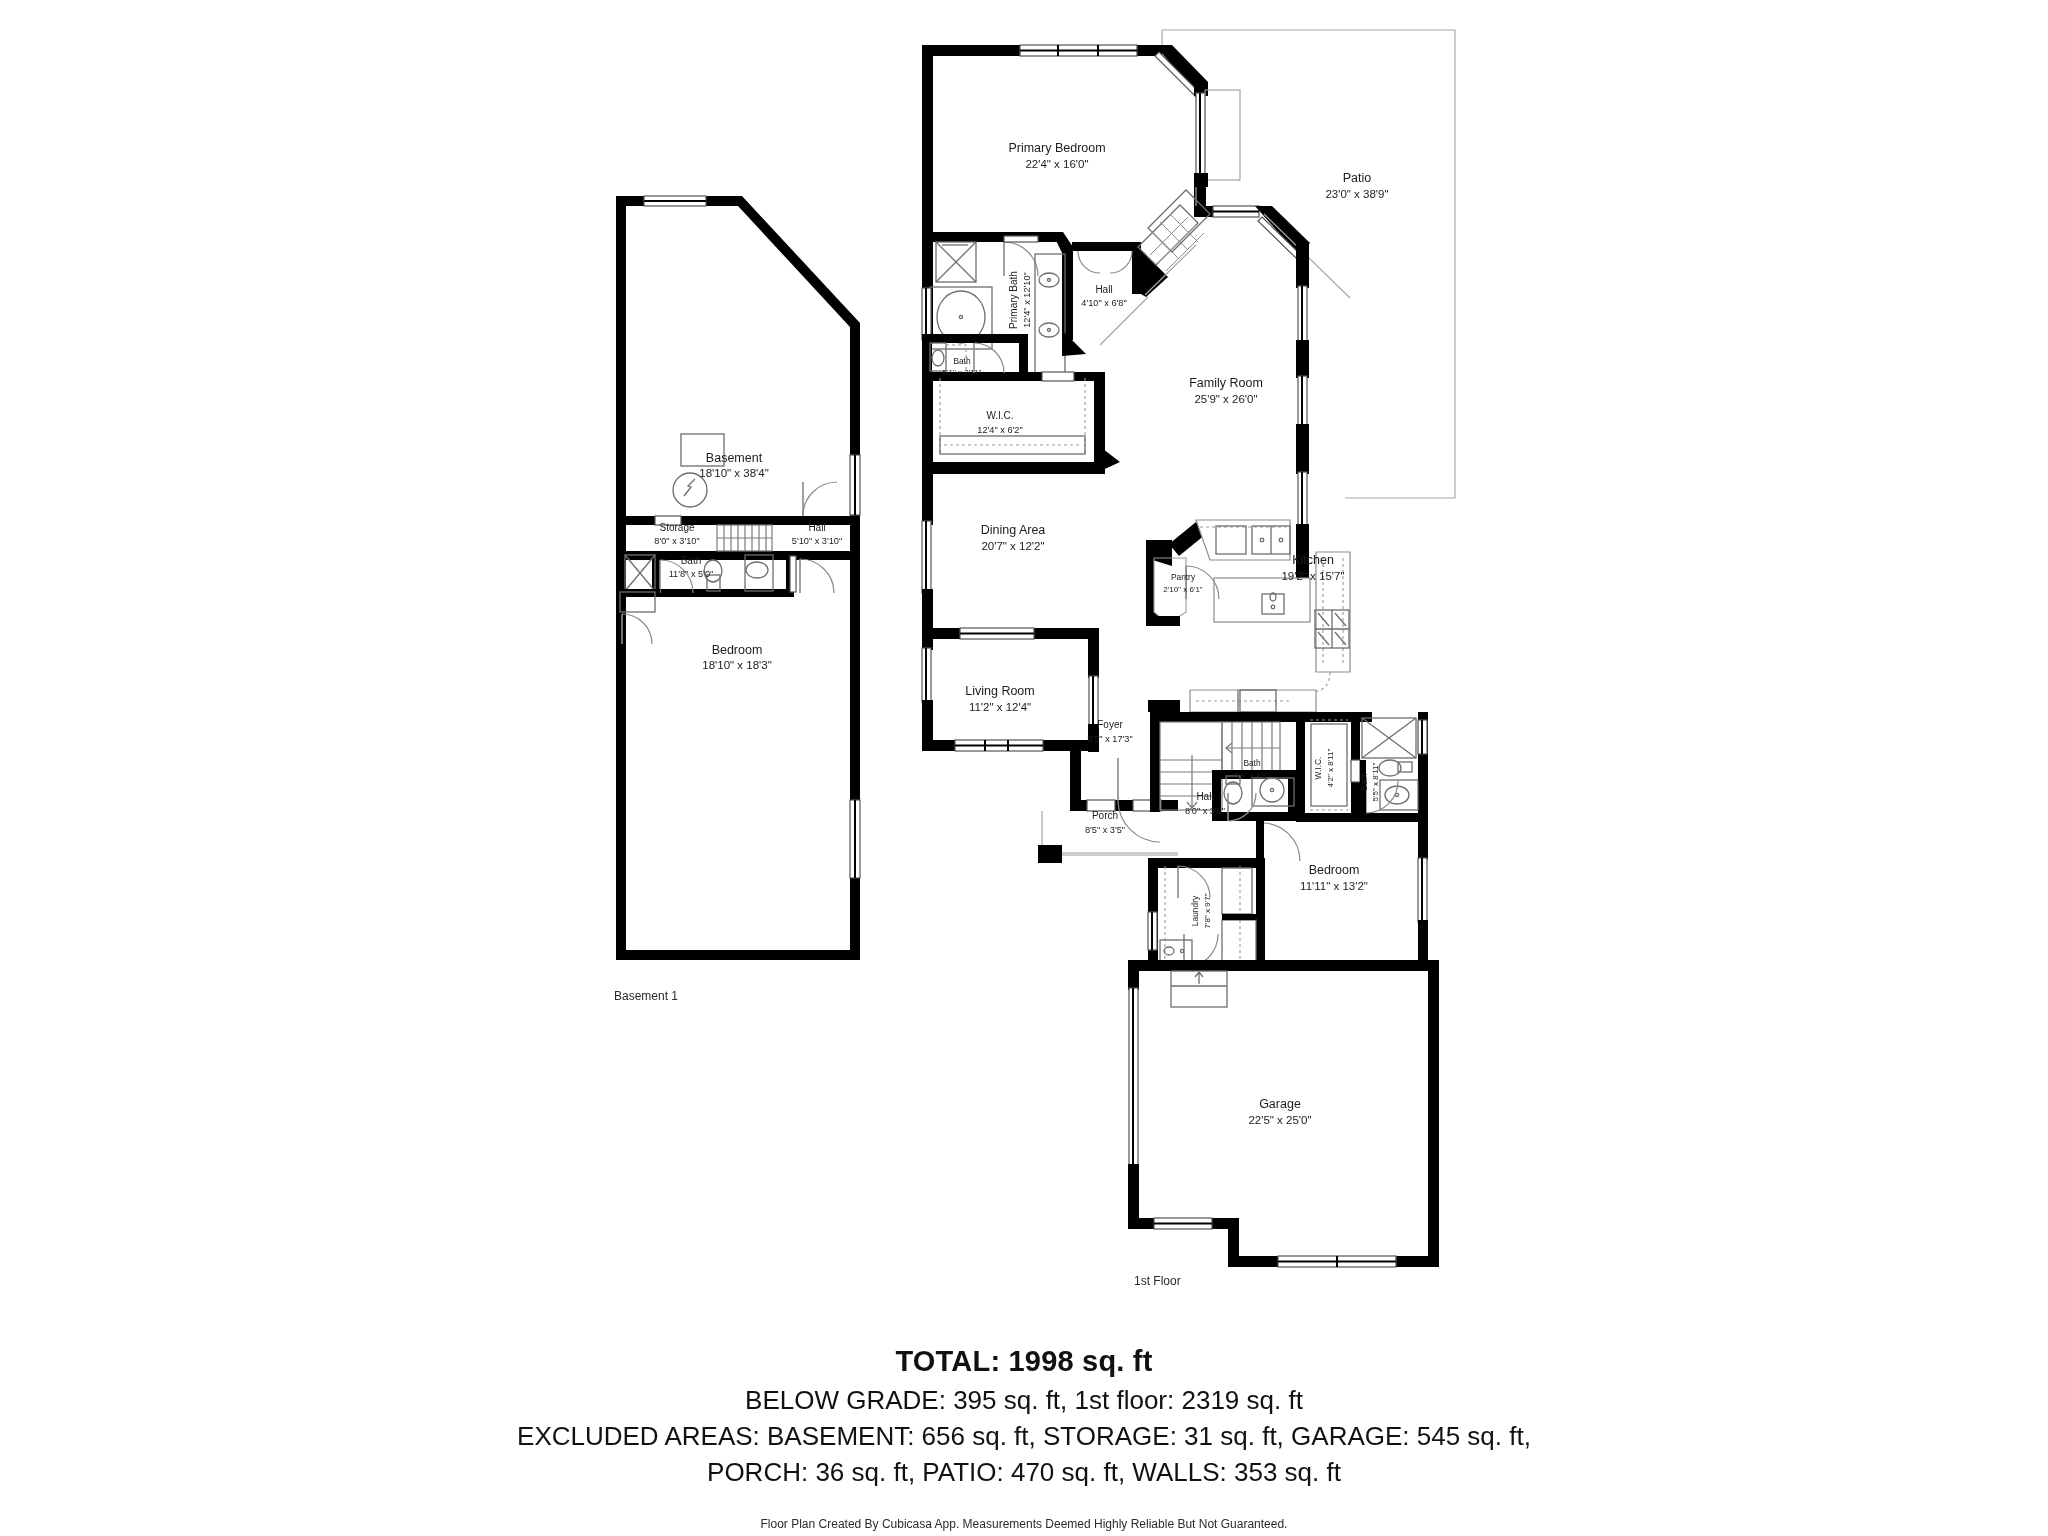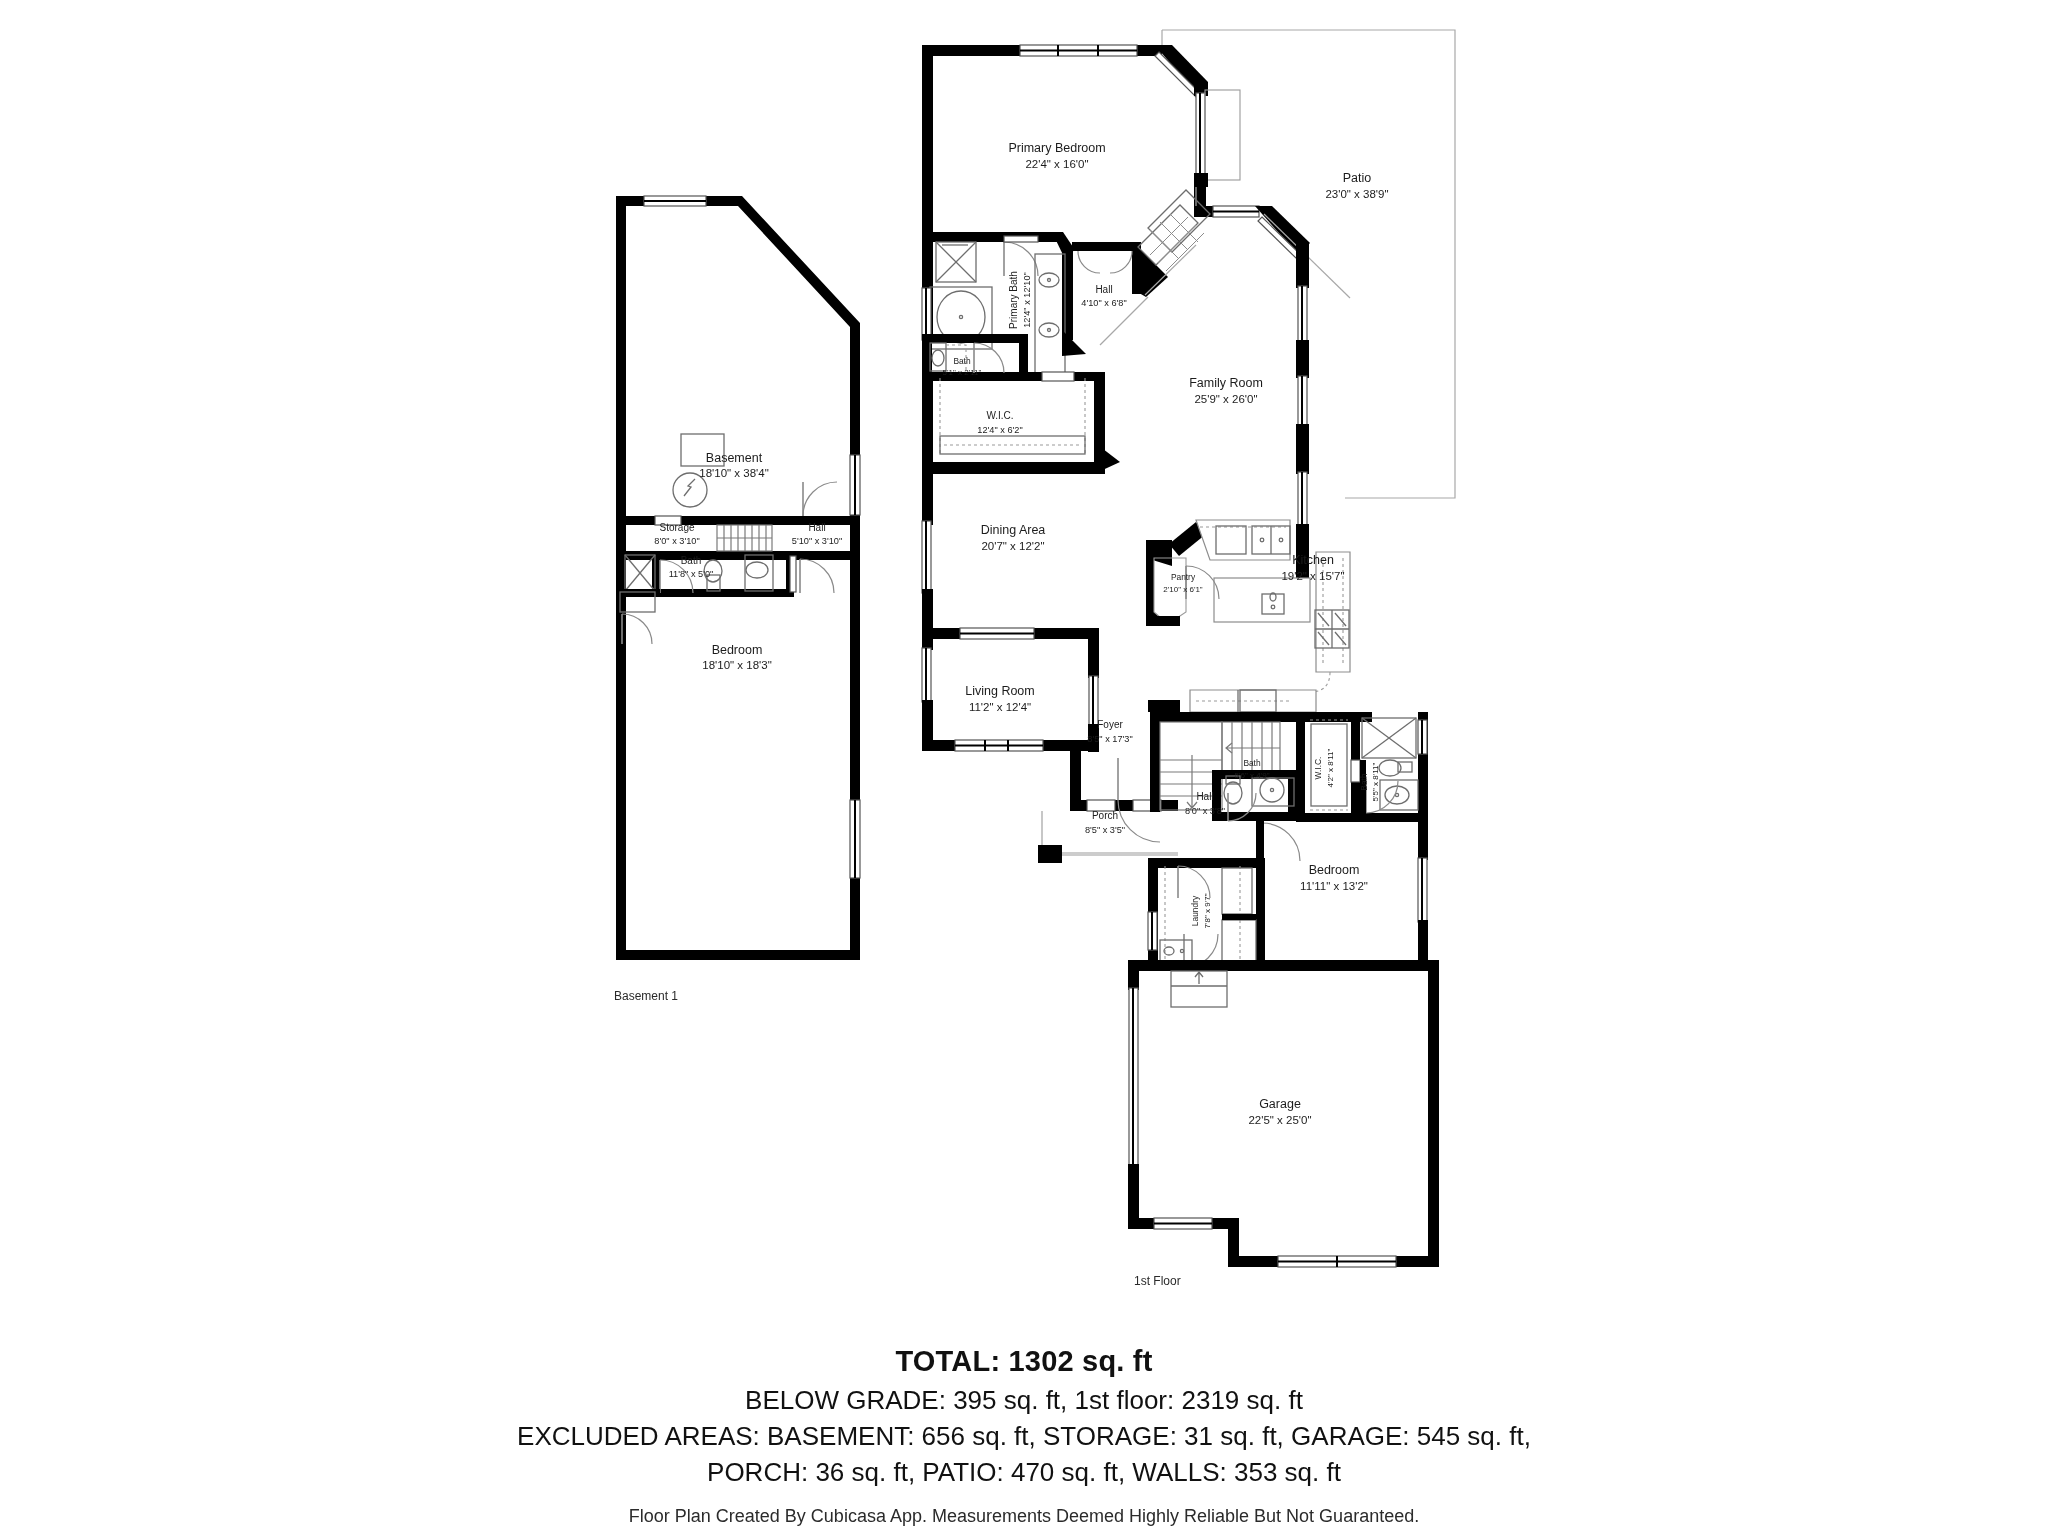--- a/index.html
+++ b/index.html
@@ -83,23 +83,23 @@
     color: #111111;
   }
   #summary .sum-line {
     font-size: 26px;
     font-weight: normal;
     margin: 2px 0 4px 0;
     color: #111111;
     line-height: 1.24;
   }
   #summary .credit {
-    font-size: 18px;
+    font-size: 12px;
     color: #2b2b2b;
-    margin-top: 17px;
+    margin-top: 28px;
   }
 </style>
 </head>
 <body>
 
 <div id="plan-root">
 
   <div class="svg-wrap">
   <svg width="2048" height="1300" viewBox="0 0 2048 1300" xmlns="http://www.w3.org/2000/svg">
 
@@ -585,20 +585,20 @@
       <text class="rm-name" x="1280" y="1108">Garage</text>
       <text class="rm-dim" x="1280" y="1124">22'5" x 25'0"</text>
 
       <text class="floor-tag" x="1134" y="1285">1st Floor</text>
     </g>
 
   </svg>
   </div>
 
   <div id="summary">
-    <p class="total-line">TOTAL: 1302 sq. ft</p>
+    <p class="total-line">TOTAL: 1998 sq. ft</p>
     <p class="sum-line">BELOW GRADE: 395 sq. ft, 1st floor: 2319 sq. ft</p>
     <p class="sum-line">EXCLUDED AREAS: BASEMENT: 656 sq. ft, STORAGE: 31 sq. ft, GARAGE: 545 sq. ft,</p>
     <p class="sum-line">PORCH: 36 sq. ft, PATIO: 470 sq. ft, WALLS: 353 sq. ft</p>
     <p class="credit">Floor Plan Created By Cubicasa App. Measurements Deemed Highly Reliable But Not Guaranteed.</p>
   </div>
 
 </div>
 
 </body></html>

